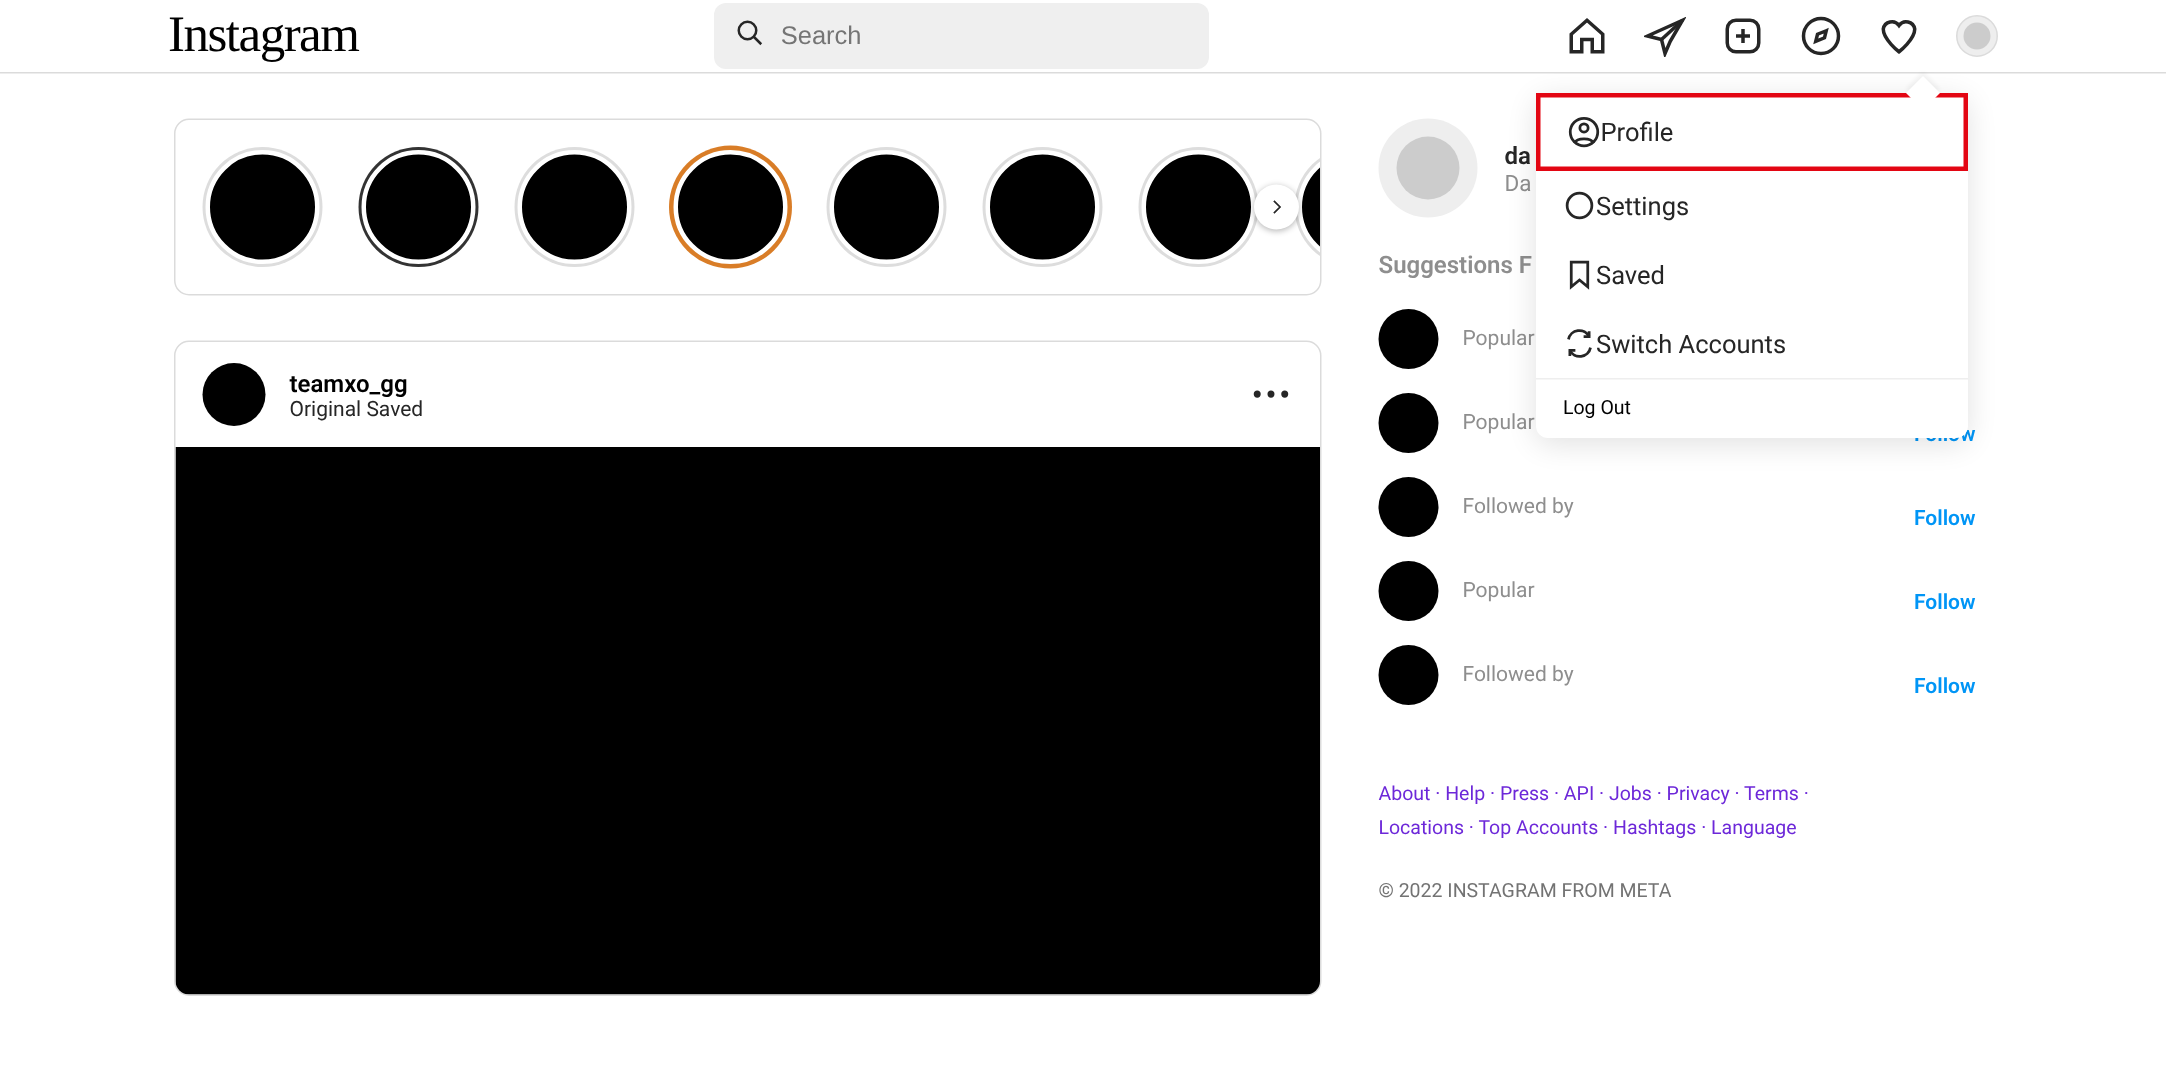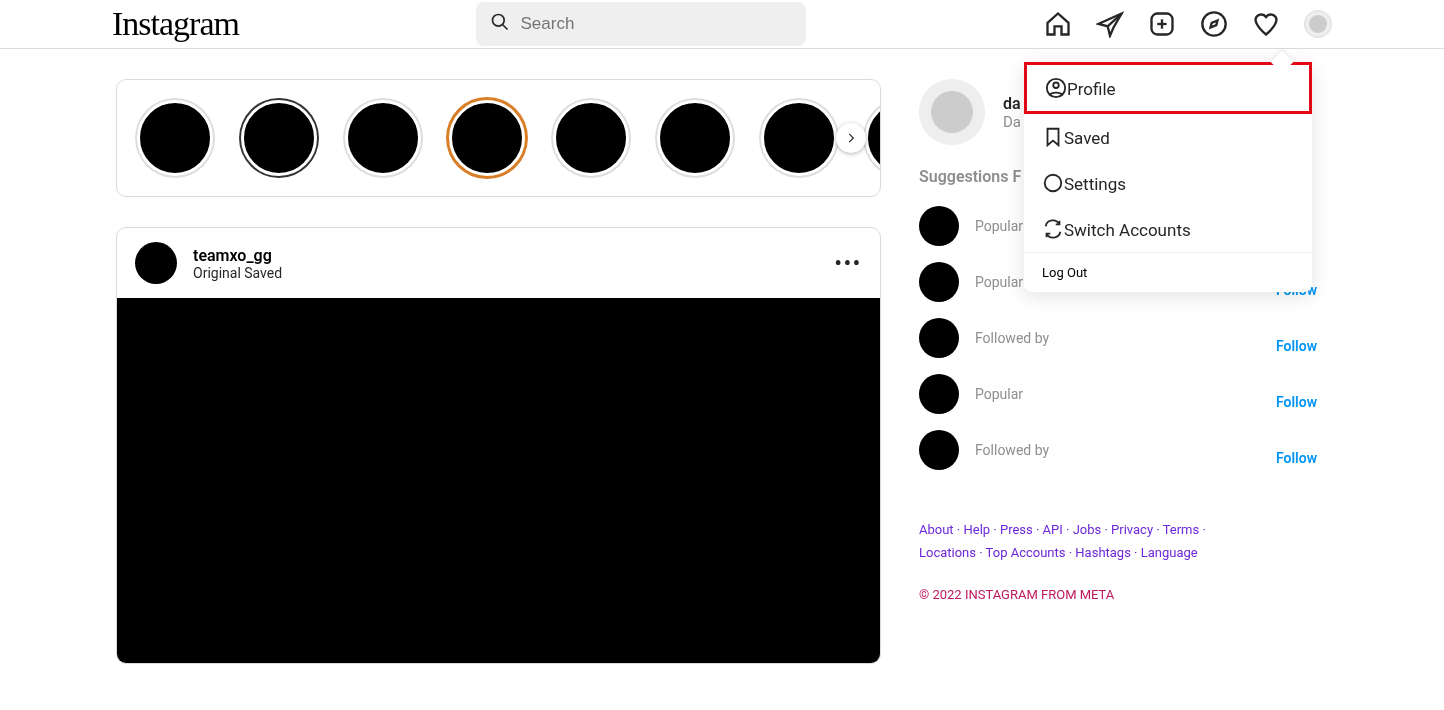--- a/index.html
+++ b/index.html
@@ -42,21 +42,21 @@
 .sugg-head { margin-top: 22px; font-size: 16px; font-weight: 600; color: #8e8e8e; }
 .sugg-list { margin-top: 12px; }
 .sugg-item { display:flex; align-items:center; gap: 16px; padding: 8px 0; }
 .sugg-avatar { width: 40px; height: 40px; border-radius: 50%; background: #000; flex:0 0 auto; }
 .sugg-text { flex: 1; }
 .sugg-sub { font-size: 14px; color: #8e8e8e; }
 .follow-link { color: #0095f6; font-size: 14px; font-weight: 600; cursor:pointer;margin-top:16px; }
 
 .footer-links { margin-top: 40px; font-size: 13px; color: #6d28d9; line-height: 1.8; }
 .footer-links span { cursor:pointer; }
-.footer-copy { margin-top: 22px; font-size: 13px; color: #be185d; }
+.footer-copy { margin-top: 22px; font-size: 13px; color: #737373; }
 
 .dropdown { position: absolute; top: 62px; right: 132px; width: 288px; background: #fff; border-radius: 8px; box-shadow: 0 4px 20px rgba(0,0,0,0.12); z-index: 100; }
 .dropdown::before { content:""; position:absolute; top:-8px; right:22px; width:16px; height:16px; background:#fff; transform: rotate(45deg); box-shadow: -2px -2px 3px rgba(0,0,0,0.05);}
 .dd-item { display:flex; align-items:flex-end; gap: 0; padding: 12px 18px; font-size: 17px; cursor:pointer; color:#262626; }
 .dd-item svg { width:22px; height:22px; flex:0 0 auto; }
 .dd-item.highlight { border: 3px solid #e30613; }
 .dd-sep { border-top: 1px solid #eee; }
 .dd-logout { padding: 12px 18px; font-size: 13px; cursor:pointer; }
 
 svg { stroke: #262626; stroke-width: 2; fill: none; }
@@ -117,29 +117,29 @@
   <div class="dd-item highlight">
     <svg viewBox="0 0 24 24">
         <circle cx="12" cy="12" r="10"></circle>
         <circle cx="12" cy="9" r="3"></circle>
         <path d="M5 20 C7 16 17 16 19 20"></path>
       </svg>
     <span>Profile</span>
   </div>
   <div class="dd-item">
     <svg viewBox="0 0 24 24">
+        <circle cx="12" cy="12" r="9"></circle>
+      </svg>
+    <span>Settings</span>
+  </div>
+  <div class="dd-item">
+    <svg viewBox="0 0 24 24">
         <path d="M6 3 H18 V21 L12 16 L6 21 Z"></path>
       </svg>
     <span>Saved</span>
-  </div>
-  <div class="dd-item">
-    <svg viewBox="0 0 24 24">
-        <circle cx="12" cy="12" r="9"></circle>
-      </svg>
-    <span>Settings</span>
   </div>
   <div class="dd-item">
     <svg viewBox="0 0 24 24">
         <path d="M4 9 A8 8 0 0 1 19 7"></path>
         <polyline points="19,3 19,7 15,7"></polyline>
         <path d="M20 15 A8 8 0 0 1 5 17"></path>
         <polyline points="5,21 5,17 9,17"></polyline>
       </svg>
     <span>Switch Accounts</span>
   </div>

